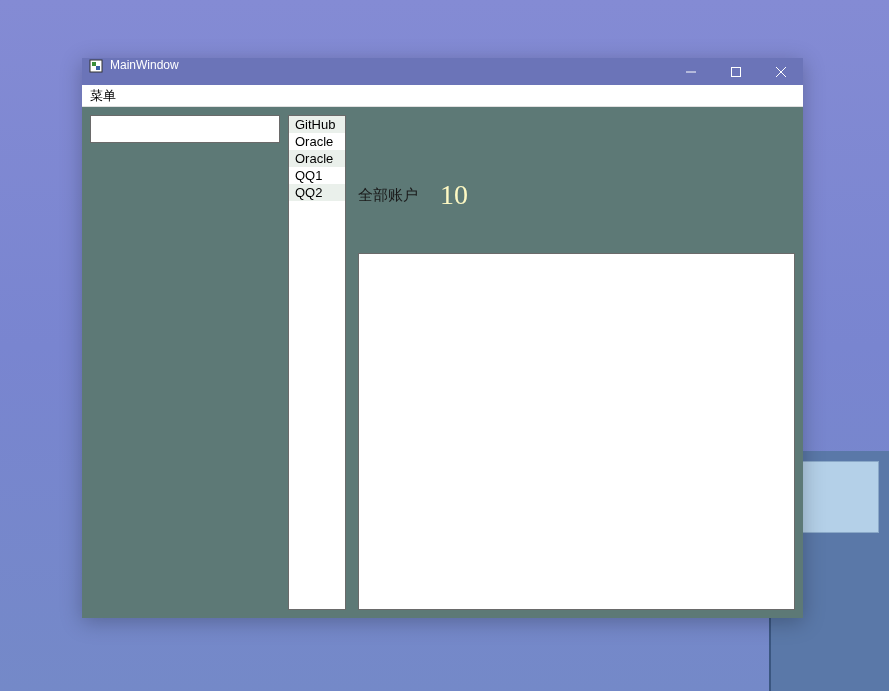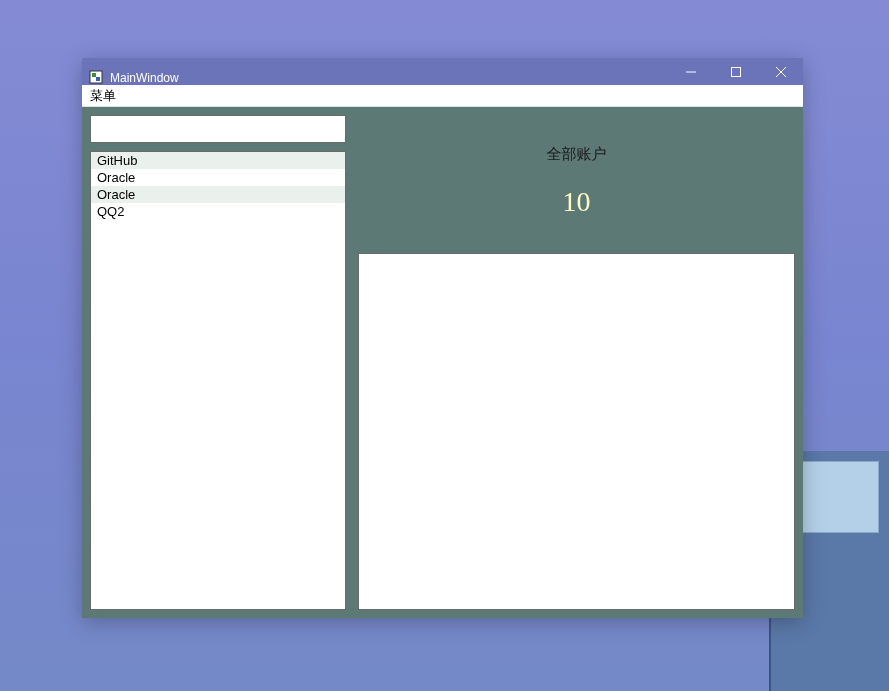--- a/index.html
+++ b/index.html
@@ -41,21 +41,21 @@
       top: 58px;
       width: 721px;
       height: 560px;
       background: #fff;
       box-shadow: 0 4px 20px rgba(0,0,0,0.25);
     }
     .titlebar {
       height: 27px;
       background: #6b74b8;
       display: flex;
-      align-items: flex-end;
+      align-items: flex-start;
       color: #fff;
       font-size: 12px;
       user-select: none;
     }
     .titlebar-icon {
       width: 16px;
       height: 16px;
       margin-left: 6px;
       margin-right: 6px;
       display: flex;
@@ -98,63 +98,63 @@
     .content-area {
       height: calc(100% - 49px);
       background: #5d7976;
       padding: 8px;
       display: flex;
       gap: 12px;
     }
     .left-panel {
       width: 256px;
       display: flex;
+      flex-direction: row;
+      gap: 8px;
+    }
+    .search-input {
+      height: 28px;
+      background: #fff;
+      border: 1px solid #6a6a6a;
+      padding: 2px 6px;
+      font-size: 13px;
+      outline: none;
+    }
+    .listbox {
+      flex: 1;
+      background: #fff;
+      border: 1px solid #6a6a6a;
+      overflow-y: auto;
+    }
+    .list-item {
+      padding: 1px 6px;
+      font-size: 13px;
+      cursor: pointer;
+      border-bottom: 0;
+    }
+    .list-item:nth-child(odd) {
+      background: #eaf0eb;
+    }
+    .list-item:nth-child(even) {
+      background: #ffffff;
+    }
+    .right-panel {
+      flex: 1;
+      display: flex;
       flex-direction: column;
       gap: 8px;
     }
-    .search-input {
-      height: 28px;
-      background: #fff;
-      border: 1px solid #6a6a6a;
-      padding: 2px 6px;
-      font-size: 13px;
-      outline: none;
-    }
-    .listbox {
-      flex: 1;
-      background: #fff;
-      border: 1px solid #6a6a6a;
-      overflow-y: auto;
-    }
-    .list-item {
-      padding: 1px 6px;
-      font-size: 13px;
-      cursor: pointer;
-      border-bottom: 0;
-    }
-    .list-item:nth-child(odd) {
-      background: #eaf0eb;
-    }
-    .list-item:nth-child(even) {
-      background: #ffffff;
-    }
-    .right-panel {
-      flex: 1;
-      display: flex;
-      flex-direction: column;
-      gap: 8px;
-    }
     .stats-row {
       display: flex;
       height: 130px;
     }
     .stat-block {
       flex: 1;
       display: flex;
-      flex-direction: column;
+      flex-direction: row;
       align-items: center;
       justify-content: flex-start;
       padding-top: 30px;
       gap: 22px;
     }
     .stat-label {
       font-size: 15px;
       color: #1a1a1a;
       font-family: "SimSun", serif;
     }
@@ -208,20 +208,21 @@
     <div class="menu-item">菜单</div>
   </div>
 
   <div class="content-area">
     <div class="left-panel">
       <input type="text" class="search-input" placeholder="" style="">
       <div class="listbox">
         <div class="list-item">GitHub</div>
         <div class="list-item">Oracle</div>
         <div class="list-item">Oracle</div>
+        <div class="list-item">QQ1</div>
         <div class="list-item">QQ2</div>
       </div>
     </div>
 
     <div class="right-panel">
       <div class="stats-row">
         <div class="stat-block">
           <div class="stat-label">全部账户</div>
           <div class="stat-value">10</div>
         </div>

